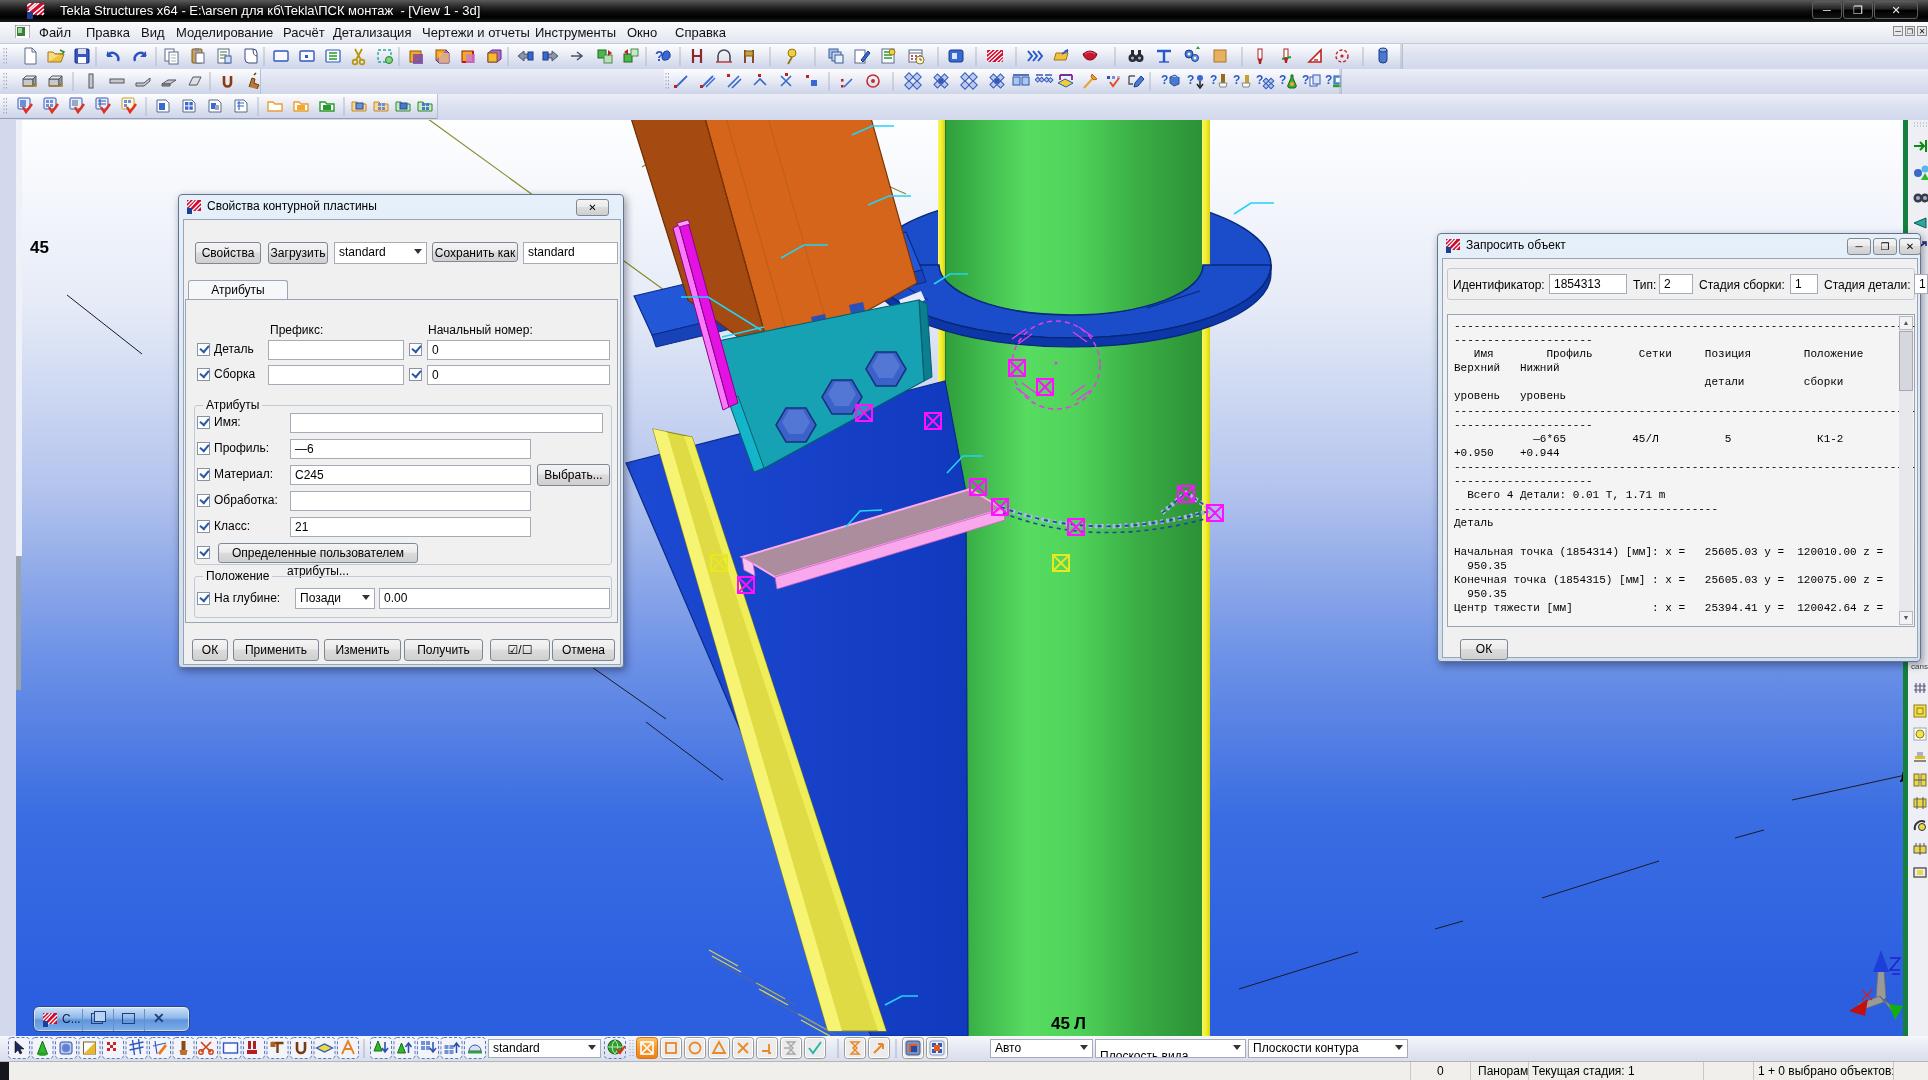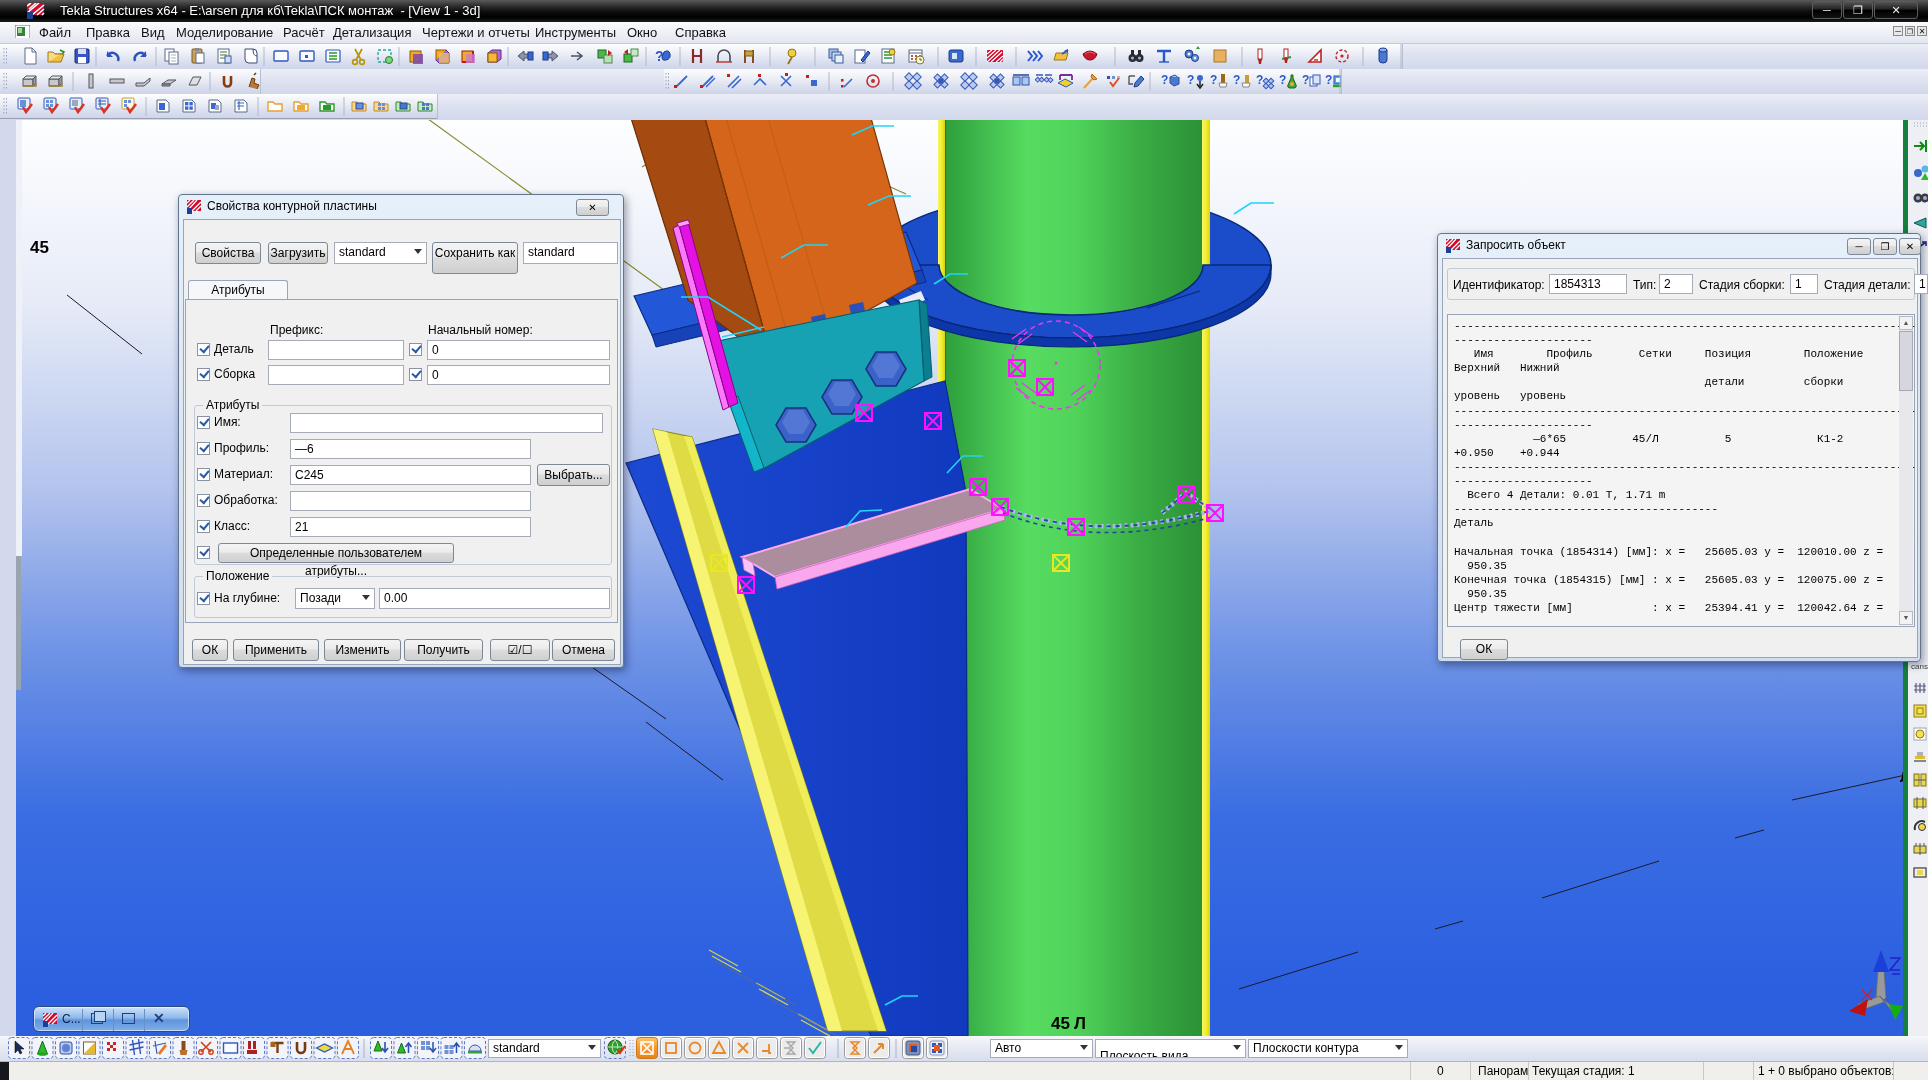--- a/index.html
+++ b/index.html
@@ -870,21 +870,21 @@
         <rect width="14" height="11" fill="#cf0a2c"></rect>
         <path d="M0 3 L3 0 M0 7 L7 0 M1 10 L10 0 M5 11 L14 2 M9 11 L14 6" stroke="#fff" stroke-width="1.3"></path>
         <rect x="0" y="8" width="5" height="6" fill="#1b3f94"></rect>
       </svg>
   <div class="cap" style="left:28px">Свойства контурной пластины</div>
   <div class="btn" style="left:397px;top:4px;width:33px;height:17px;font-size:10px;line-height:15px">✕</div>
   <div class="client" style="left:4px;top:24px;width:438px;height:446px">
     <div class="btn" style="left:11px;top:22px;width:66px;height:22px;line-height:20px">Свойства</div>
     <div class="btn" style="left:84px;top:22px;width:60px;height:22px;line-height:20px">Загрузить</div>
     <div class="cmb" style="left:150px;top:22px;width:93px;height:22px">standard<i></i></div>
-    <div class="btn" style="left:248px;top:22px;width:86px;height:32px;line-height:20px">Сохранить как</div>
+    <div class="btn" style="left:248px;top:22px;width:86px;height:20px;line-height:20px">Сохранить как</div>
     <div class="tbx" style="left:339px;top:22px;width:95px;height:22px">standard</div>
     <div class="abs" style="left:4px;top:60px;width:100px;height:20px;background:#f6f7f9;border:1px solid #98a4b8;border-bottom:none;border-radius:3px 3px 0 0;font-size:12px;text-align:center;line-height:19px">Атрибуты</div>
     <div class="abs" style="left:1px;top:79px;width:433px;height:324px;border:1px solid #98a4b8;background:#f0f0f0"></div>
 
     <div class="lbl" style="left:86px;top:103px">Префикс:</div>
     <div class="lbl" style="left:244px;top:103px">Начальный номер:</div>
     <div class="cb" style="left:13px;top:123px"></div>
         <div class="lbl" style="left:30px;top:122px">Деталь</div>
     <div class="tbx" style="left:84px;top:120px;width:136px;height:20px"></div>
     <div class="cb" style="left:225px;top:123px"></div>
@@ -908,21 +908,21 @@
         <div class="lbl" style="left:30px;top:247px">Материал:</div>
     <div class="tbx" style="left:106px;top:245px;width:241px;height:20px">C245</div>
     <div class="btn" style="left:353px;top:244px;width:73px;height:22px;line-height:20px">Выбрать...</div>
     <div class="cb" style="left:13px;top:274px"></div>
         <div class="lbl" style="left:30px;top:273px">Обработка:</div>
     <div class="tbx" style="left:106px;top:271px;width:241px;height:20px"></div>
     <div class="cb" style="left:13px;top:300px"></div>
         <div class="lbl" style="left:30px;top:299px">Класс:</div>
     <div class="tbx" style="left:106px;top:297px;width:241px;height:20px">21</div>
     <div class="cb" style="left:13px;top:326px"></div>
-    <div class="btn" style="left:34px;top:323px;width:236px;height:20px;line-height:18px">Определенные пользователем атрибуты...</div>
+    <div class="btn" style="left:34px;top:323px;width:200px;height:20px;line-height:18px">Определенные пользователем атрибуты...</div>
 
     <div class="grp" style="left:10px;top:356px;width:418px;height:42px">
           <b>Положение</b>
         </div>
     <div class="cb" style="left:13px;top:372px"></div>
         <div class="lbl" style="left:30px;top:371px">На глубине:</div>
     <div class="cmb" style="left:111px;top:368px;width:80px;height:21px">Позади<i></i></div>
     <div class="tbx" style="left:195px;top:368px;width:231px;height:21px">0.00</div>
 
     <div class="btn" style="left:8px;top:419px;width:36px;height:22px;line-height:20px">ОК</div>

